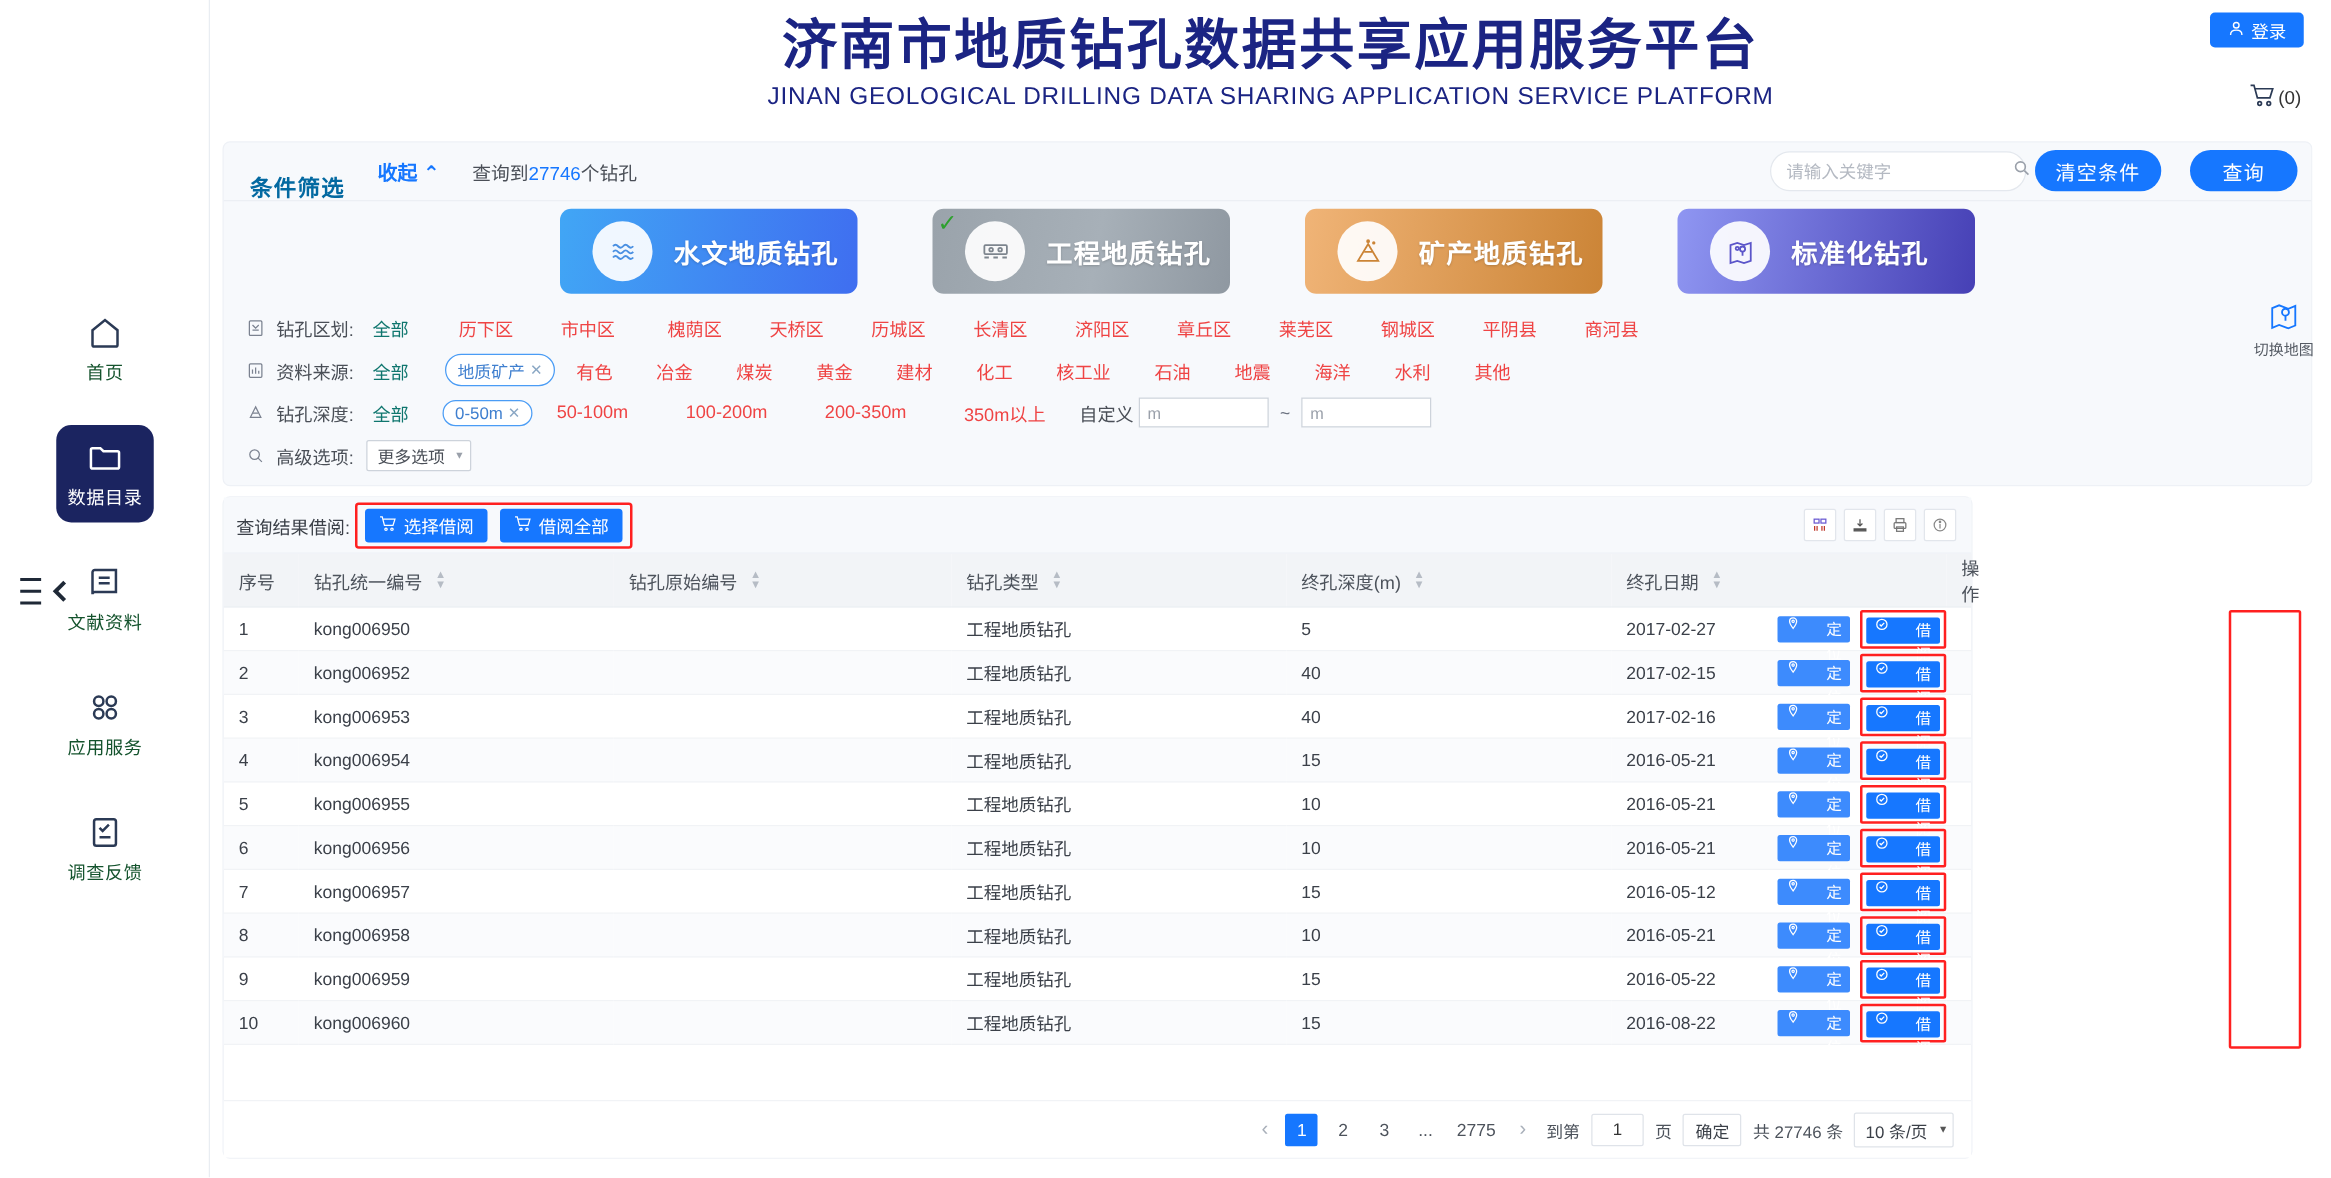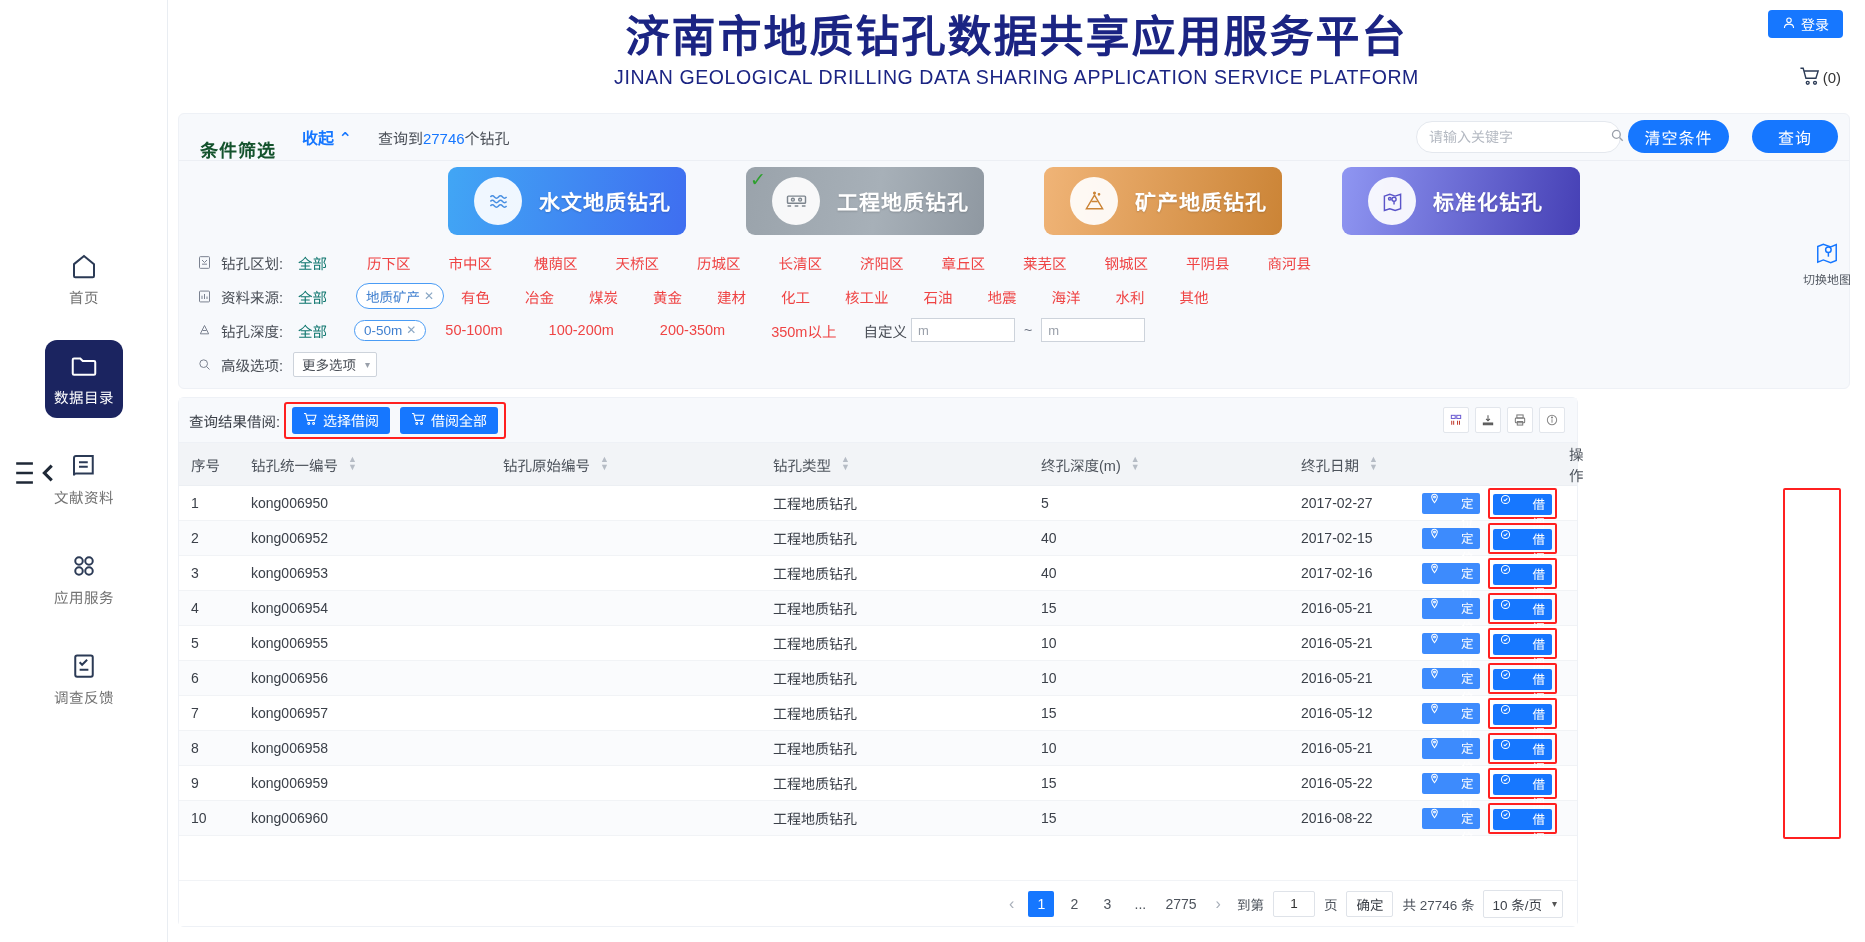--- a/index.html
+++ b/index.html
@@ -14,21 +14,21 @@
   
   #left-rail {
     position: absolute; left: 0; top: 0; width: 168px; height: 942px;
     background: #ffffff; border-right: 1px solid #e9edf2; z-index: 5;
   }
   .rail-items { position: absolute; left: 0; top: 240px; width: 168px; }
   .rail-item {
     width: 78px; height: 78px; margin: 0 auto 22px auto;
     border-radius: 12px; display: flex; flex-direction: column;
     align-items: center; justify-content: center; cursor: pointer;
-    color: #737373; background: #ffffff;
+    color: #14532d; background: #ffffff;
   }
   .rail-item .ri-ico { width: 30px; height: 30px; margin-bottom: 5px; display:block; }
   .rail-item .ri-lbl { font-size: 14.5px; letter-spacing: .5px; white-space: nowrap; }
   .rail-item.active { background: #1b2460; color: #ffffff; }
   .rail-item.active .ri-ico svg * { stroke: #ffffff !important; }
 
   
   #rail-collapse {
     position: absolute; left: 10px; top: 452px; width: 50px; height: 42px;
     display: flex; align-items: center; justify-content: center; cursor: pointer;
@@ -61,21 +61,21 @@
 
   
   #filter-panel {
     position: absolute; left: 178px; top: 113px; width: 1672px; height: 276px;
     background: #f7f9fc; border: 1px solid #eef1f6; border-radius: 6px;
   }
   #filter-head {
     position: relative; height: 47px; border-bottom: 1px solid #eceff4;
     display: flex; align-items: center; padding-left: 21px;
   }
-  #fh-title { font-size: 18px; font-weight: bold; color: #14532d; letter-spacing: 1px; margin-top: 24px; }
+  #fh-title { font-size: 18px; font-weight: bold; color: #0369a1; letter-spacing: 1px; margin-top: 24px; }
   #fh-collapse { margin-left: 26px; font-size: 16px; color: #1677ff; cursor: pointer; font-weight: bold;}
   #fh-count { margin-left: 26px; font-size: 15px; color: #4a4f57; }
   #fh-count b { color: #1677ff; font-weight: normal; }
   #search-wrap {
     position: absolute; right: 228px; top: 7px; width: 205px; height: 32px;
     background: #fff; border: 1px solid #e4e8ee; border-radius: 16px;
     display: flex; align-items: center; padding: 0 12px;
   }
   #search-input {
     border: none; outline: none; flex: 1; font-size: 14px; color: #333;

